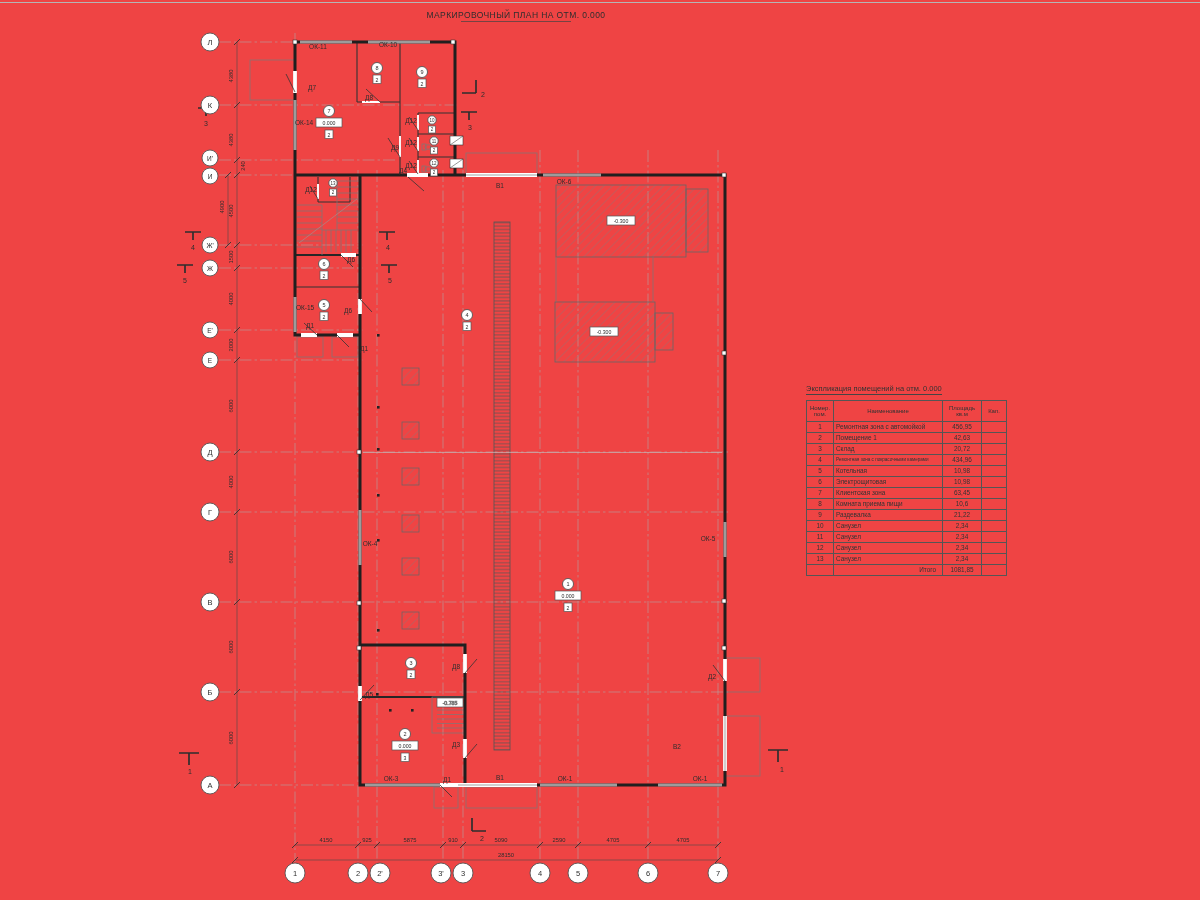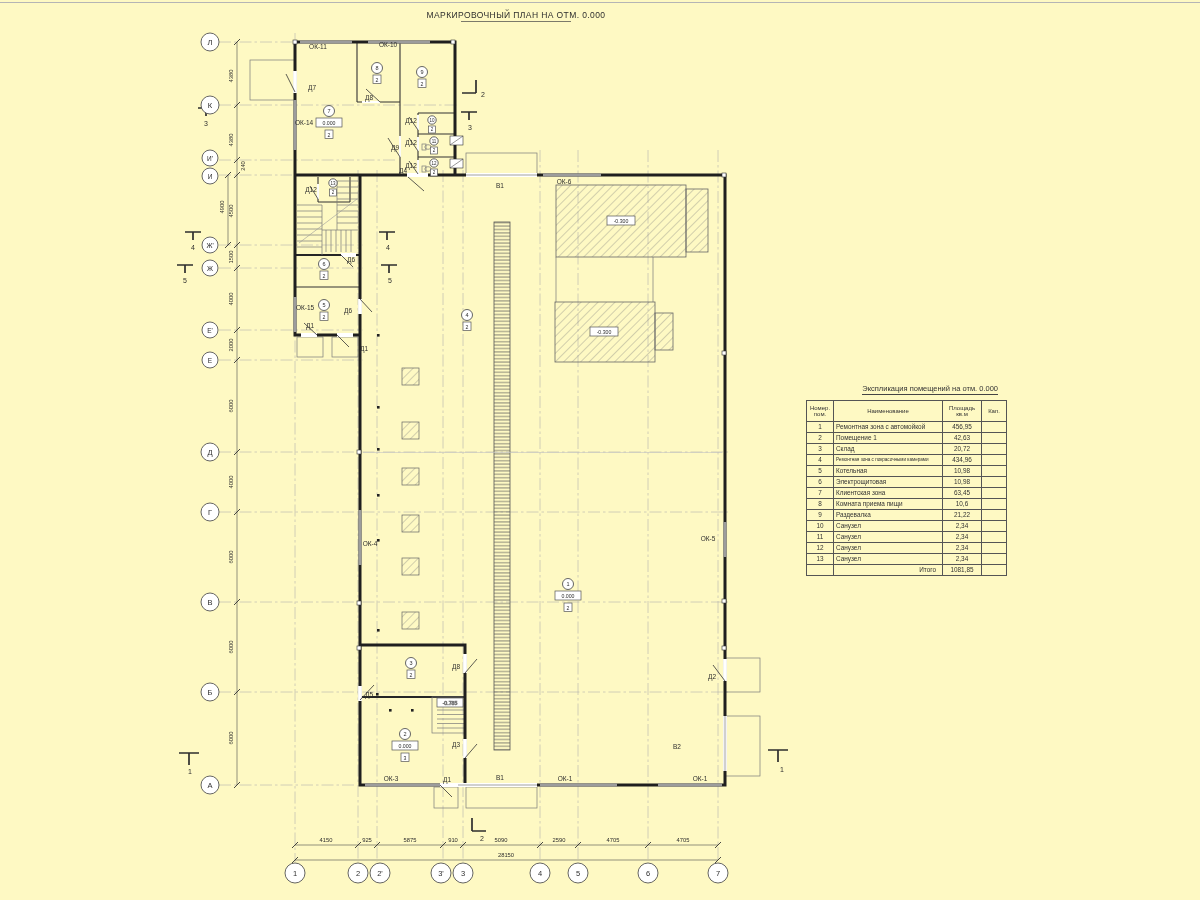--- a/index.html
+++ b/index.html
@@ -1,16 +1,16 @@
 <!DOCTYPE html>
 <html><head>
 <meta charset="utf-8">
 <style>
   html,body{margin:0;padding:0;background:#fff;}
-  .page{position:relative;width:1200px;height:900px;background:#fef9c3;overflow:hidden;
+  .page{position:relative;width:1200px;height:900px;background:#ef4444;overflow:hidden;
         font-family:"Liberation Sans",sans-serif;}
   .topline{position:absolute;left:0;top:2px;width:1200px;height:1px;background:#b5b5b5;}
   svg text{font-family:"Liberation Sans",sans-serif;fill:#2e2e2e;}
   .w3{stroke:#1f1f1f;stroke-width:3;fill:none;stroke-linecap:square}
   .w2{stroke:#262626;stroke-width:1.8;fill:none}
   .w1{stroke:#333;stroke-width:1.1;fill:none}
   .t{stroke:#7a7a7a;stroke-width:0.7;fill:none}
   .x{stroke:#adadad;stroke-width:0.55;fill:none;stroke-dasharray:12 3 2.5 3}
   .d{stroke:#4a4a4a;stroke-width:0.6;fill:none}
   .gap{stroke:#fff;stroke-width:3.8;fill:none}
@@ -27,21 +27,21 @@
   .dim{font-size:5.8px;text-anchor:middle}
   .bub{font-size:7.5px;text-anchor:middle}
   .bub2{font-size:6.5px;text-anchor:middle}
   .rm{font-size:5.5px;text-anchor:middle}
   .rms{font-size:4.5px;text-anchor:middle}
   .ev{font-size:5.2px;text-anchor:middle}
   .sec{font-size:7px;text-anchor:middle}
   .ttl{font-size:8.5px;text-anchor:middle;letter-spacing:0.4px}
   
   .schedule{position:absolute;left:806px;top:384px;width:192px;color:#333;}
-  .sch-title{font-size:7.5px;text-align:right;margin-bottom:7px;}
+  .sch-title{font-size:7.5px;text-align:left;margin-bottom:7px;}
   .sch-title span{border-bottom:0.7px solid #444;padding-bottom:1px;}
   .schedule table{border-collapse:collapse;width:100%;table-layout:fixed;}
   .schedule th,.schedule td{border:0.6px solid #555;font-weight:normal;font-size:6.4px;
      padding:0 2px;height:10px;line-height:1.05;overflow:hidden;white-space:nowrap;}
   .schedule th{font-size:6px;text-align:center;white-space:normal;height:20px;}
   .c-num{width:22px}.c-name{width:104px}.c-area{width:34px}.c-cap{width:20px}
   .t-num{text-align:center}.t-area{text-align:center}.t-name{text-align:left}
   tr.r4 .t-name{font-size:4.6px;}
   tr.total .t-name{text-align:right;padding-right:6px;}
 </style>

